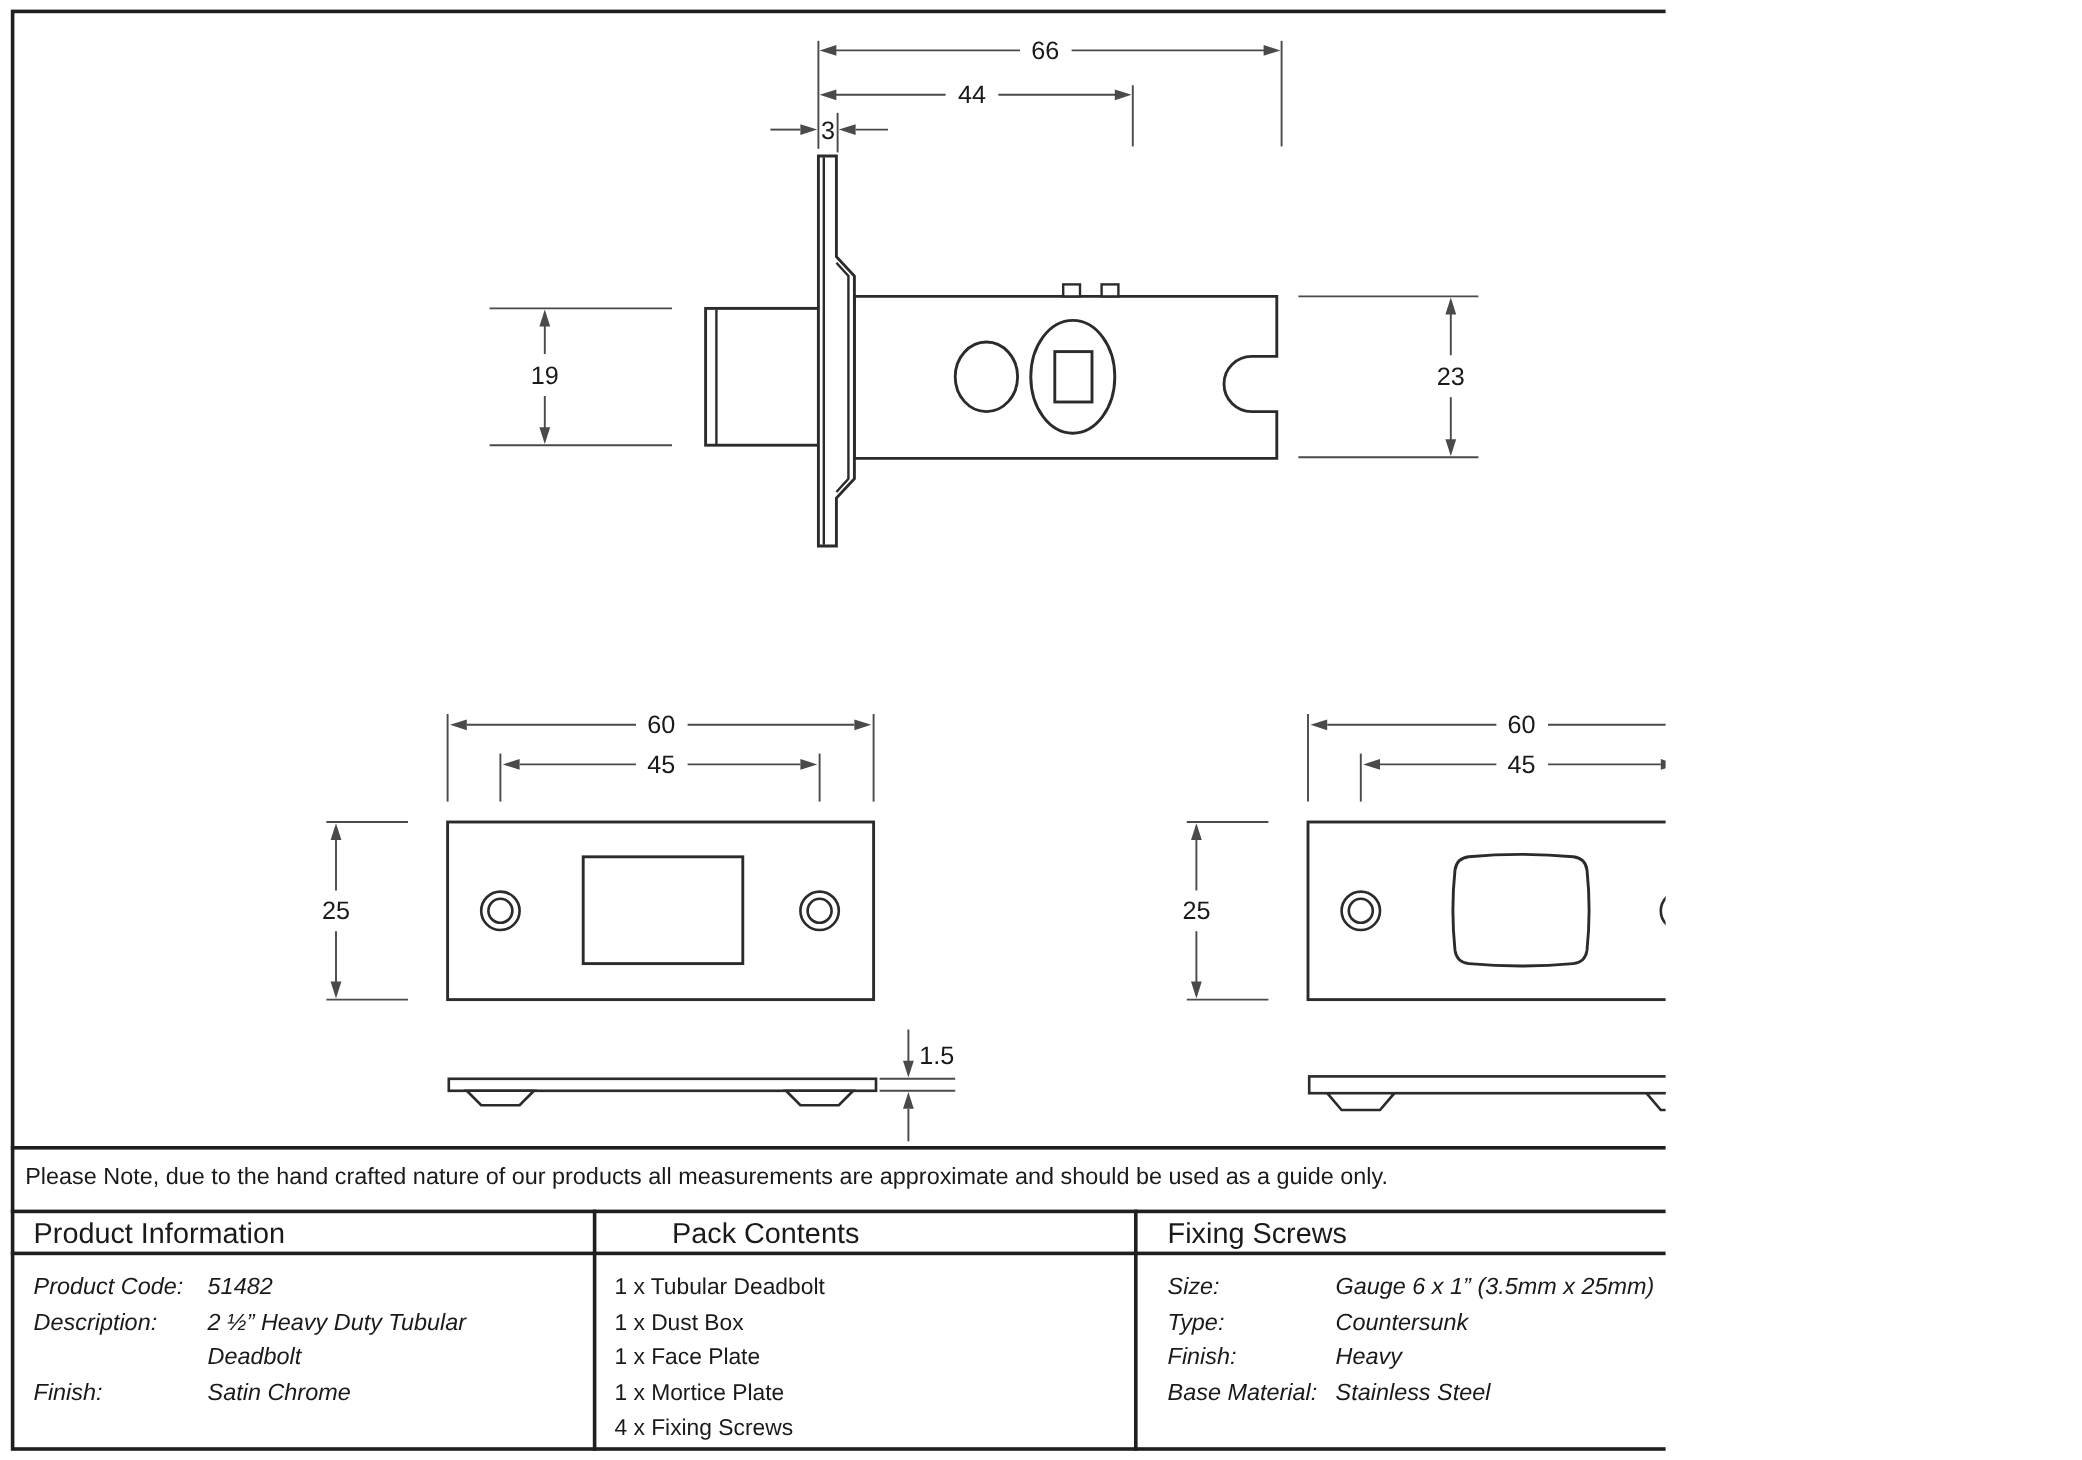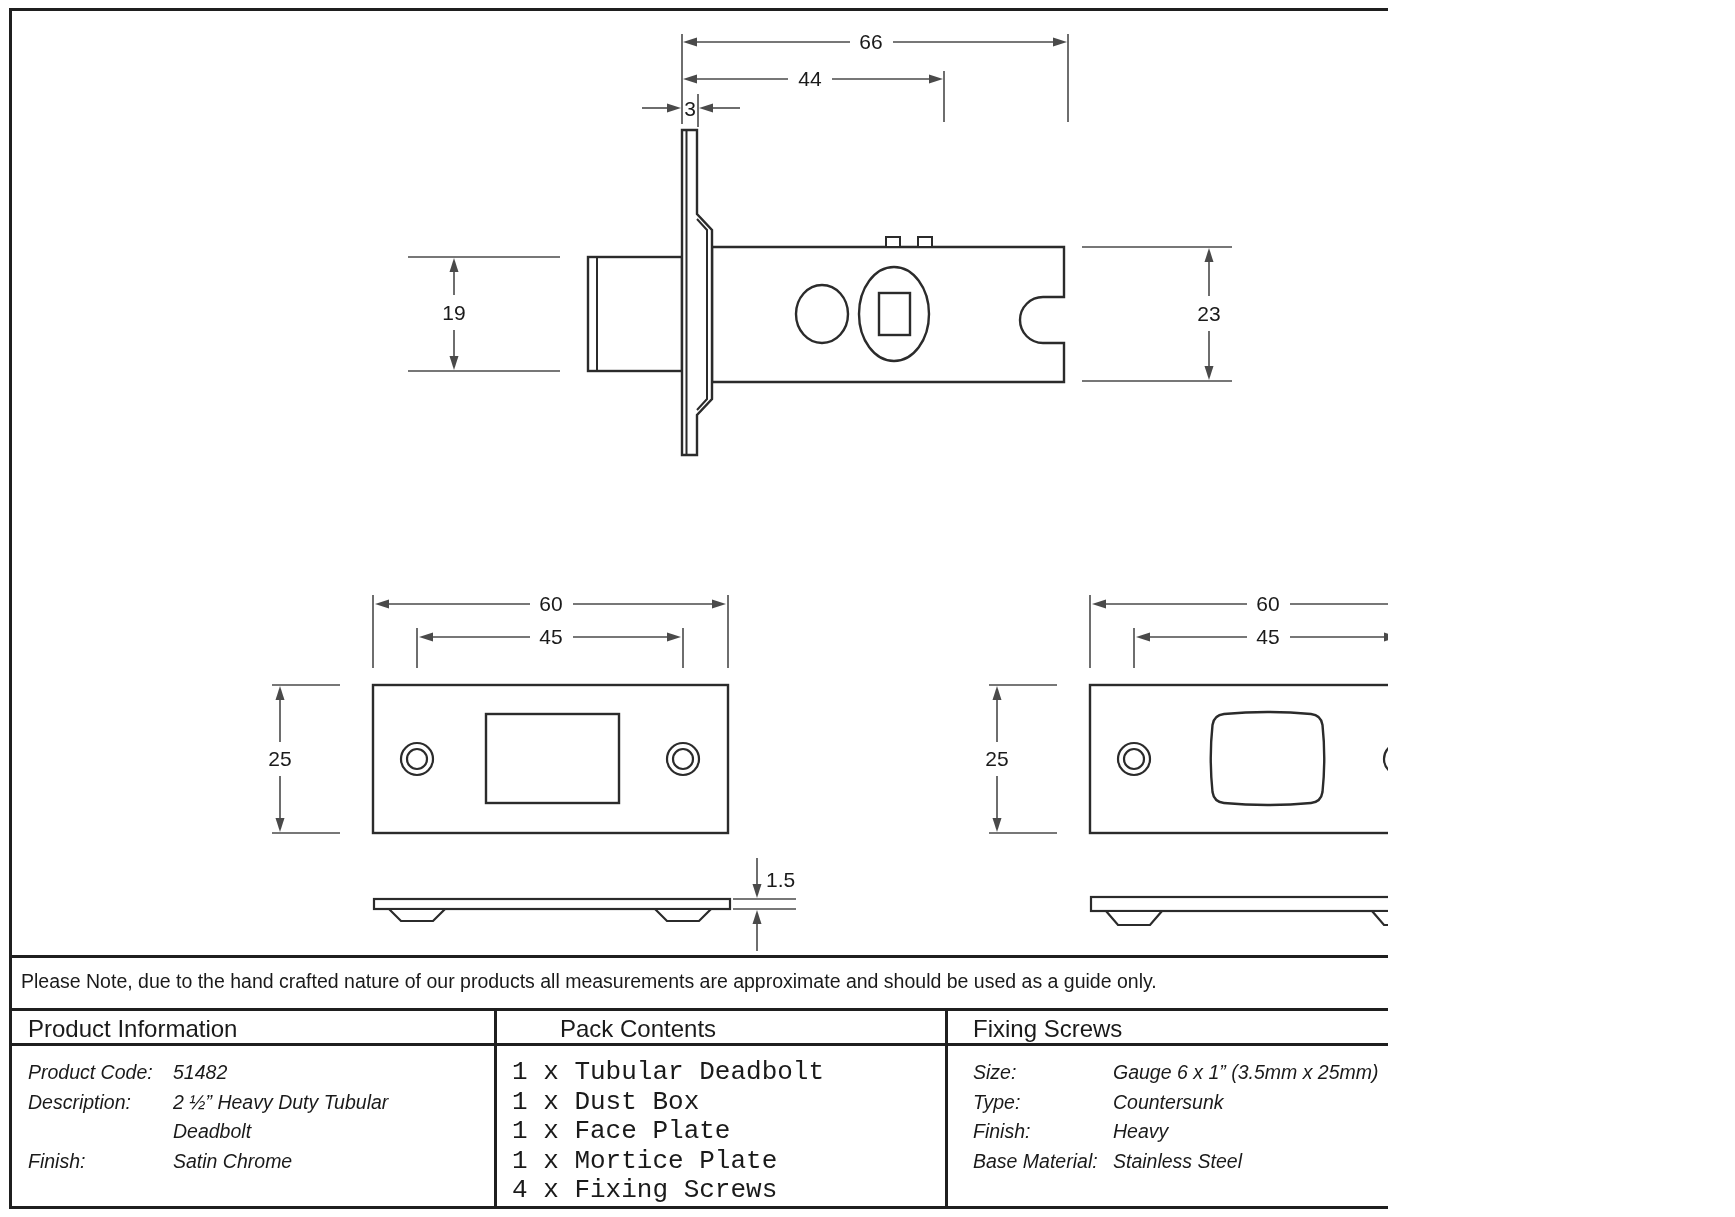--- a/index.html
+++ b/index.html
@@ -11,21 +11,21 @@
   .hline,.vline{position:absolute;background:#1f1f1f;}
   .note-row{position:absolute;left:12px;top:958px;width:1711px;height:47px;
         display:flex;align-items:center;padding-left:9px;font-size:19.5px;}
   .col-header{position:absolute;font-size:24px;}
   .kv-block{position:absolute;font-size:19.5px;line-height:29.5px;}
   .kv-row{display:flex;font-style:italic;}
   .kv-label{flex:0 0 auto;}
   .pi .kv-label{width:145px;}
   .pi .kv-value{width:235px;}
   .fs .kv-label{width:140px;}
-  .list-block{position:absolute;font-size:26px;line-height:29.5px;font-family:Liberation Mono, monospace;}
+  .list-block{position:absolute;font-size:19px;line-height:29.5px;}
   
   .logo{position:absolute;left:1430px;top:1046px;width:296px;height:140px;}
   .logo-from{position:absolute;left:134px;top:28px;font-family:"Liberation Serif",serif;
         font-size:23px;color:#0f172a;}
   .logo-diamond{position:absolute;left:219px;top:31px;font-size:14px;color:#0d0d0d;}
   .logo-brand{position:absolute;left:108px;top:37px;font-family:"Liberation Serif",serif;
         font-size:50px;line-height:1;color:#a21caf;letter-spacing:-1px;}
   .logo-reg{position:absolute;left:253px;top:18px;font-size:14px;color:#0d0d0d;}
   .logo-anvil{position:absolute;left:26px;top:20px;}
 </style>

